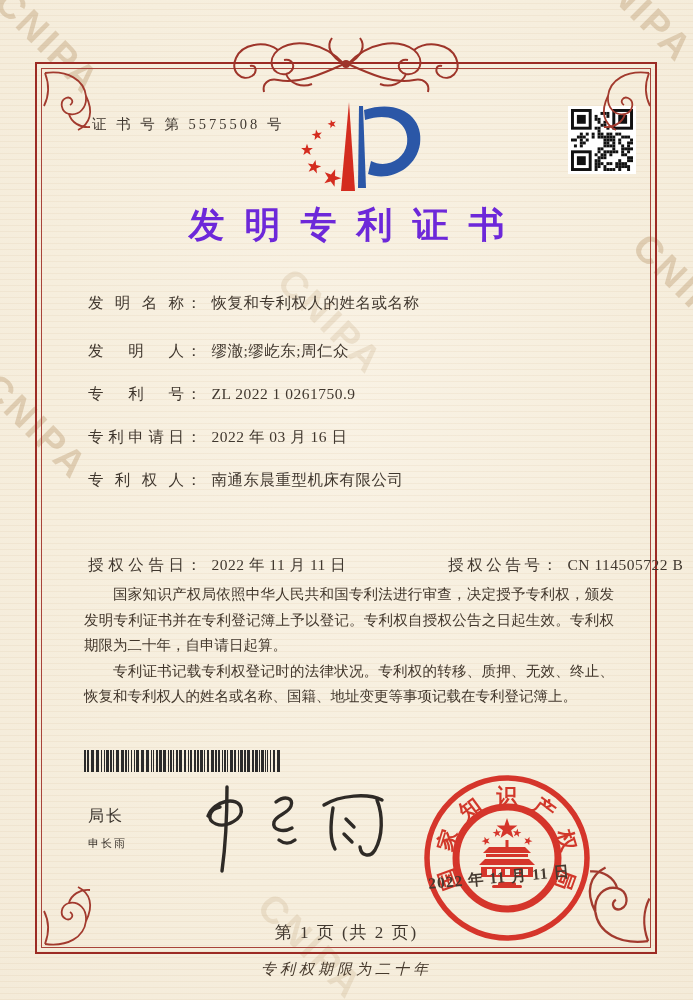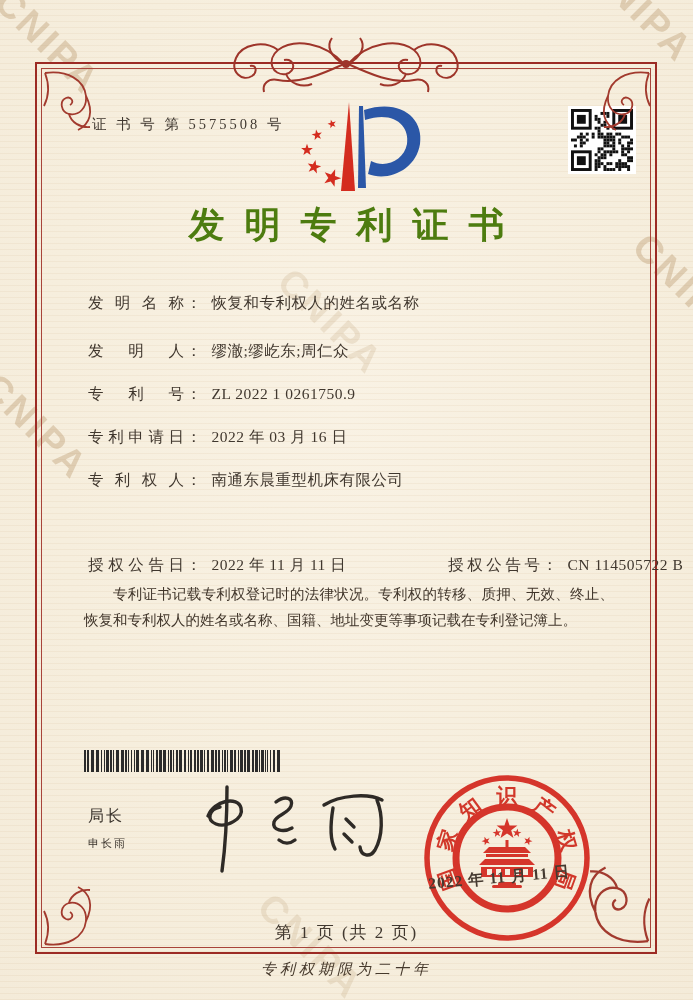--- a/index.html
+++ b/index.html
@@ -17,21 +17,21 @@
   .frame-outer{position:absolute;left:35px;top:62px;width:618px;height:888px;
       border:2.5px solid #9c2b24;z-index:2;}
   .frame-inner{position:absolute;left:4px;top:4px;right:4px;bottom:4px;
       border:1px solid #a8443a;}
   .content{position:absolute;inset:0;z-index:3;color:#3b332b;}
   .cert-no{position:absolute;left:92px;top:115px;font-size:14.5px;letter-spacing:3px;color:#413931;}
   .logo{position:absolute;left:272px;top:94px;}
   .qr{position:absolute;left:568px;top:106px;background:#fff;padding:3px;}
   .title{position:absolute;left:0;top:201px;width:100%;text-align:center;
       font-size:36px;font-weight:bold;letter-spacing:20px;padding-left:20px;
-      box-sizing:border-box;color:#4d7c0f;}
+      box-sizing:border-box;color:#6d28d9;}
   .field{position:absolute;left:88px;font-size:15.5px;color:#40372e;white-space:nowrap;}
   .flabel{display:inline-block;width:96px;text-align:justify;text-align-last:justify;
       vertical-align:bottom;}
   .colon{display:inline-block;margin:0 2px 0 2px;}
   .fvalue{display:inline-block;margin-left:8px;letter-spacing:0.5px;}
   .field2{position:absolute;left:360px;top:0;}
   .paras{position:absolute;left:84px;top:582px;width:530px;font-size:14.5px;
       line-height:25.5px;color:#41362b;text-align:justify;}
   .paras p{margin:0;text-indent:2em;}
   .barcode{position:absolute;left:84px;top:750px;}
@@ -267,20 +267,21 @@
     <span class="flabel">专利权人</span><span class="colon">：</span><span class="fvalue">南通东晨重型机床有限公司</span>
   </div>
   <div class="field" style="top:555px;">
     <span class="flabel">授权公告日</span><span class="colon">：</span><span class="fvalue">2022 年 11 月 11 日</span>
     <span class="field2">
       <span class="flabel" style="width:92px;">授权公告号</span><span class="colon">：</span><span class="fvalue">CN 114505722 B</span>
     </span>
   </div>
 
   <div class="paras">
+    <p>国家知识产权局依照中华人民共和国专利法进行审查，决定授予专利权，颁发发明专利证书并在专利登记簿上予以登记。专利权自授权公告之日起生效。专利权期限为二十年，自申请日起算。</p>
     <p>专利证书记载专利权登记时的法律状况。专利权的转移、质押、无效、终止、恢复和专利权人的姓名或名称、国籍、地址变更等事项记载在专利登记簿上。</p>
   </div>
 
   <svg class="barcode" id="barcode-svg" width="198" height="22" viewBox="0 0 198 22">
       <rect x="0" y="0" width="2" height="22" fill="#2b2b2b"></rect>
       <rect x="3" y="0" width="2" height="22" fill="#2b2b2b"></rect>
       <rect x="7" y="0" width="3" height="22" fill="#2b2b2b"></rect>
       <rect x="12" y="0" width="3" height="22" fill="#2b2b2b"></rect>
       <rect x="17" y="0" width="1" height="22" fill="#2b2b2b"></rect>
       <rect x="20" y="0" width="1" height="22" fill="#2b2b2b"></rect>

